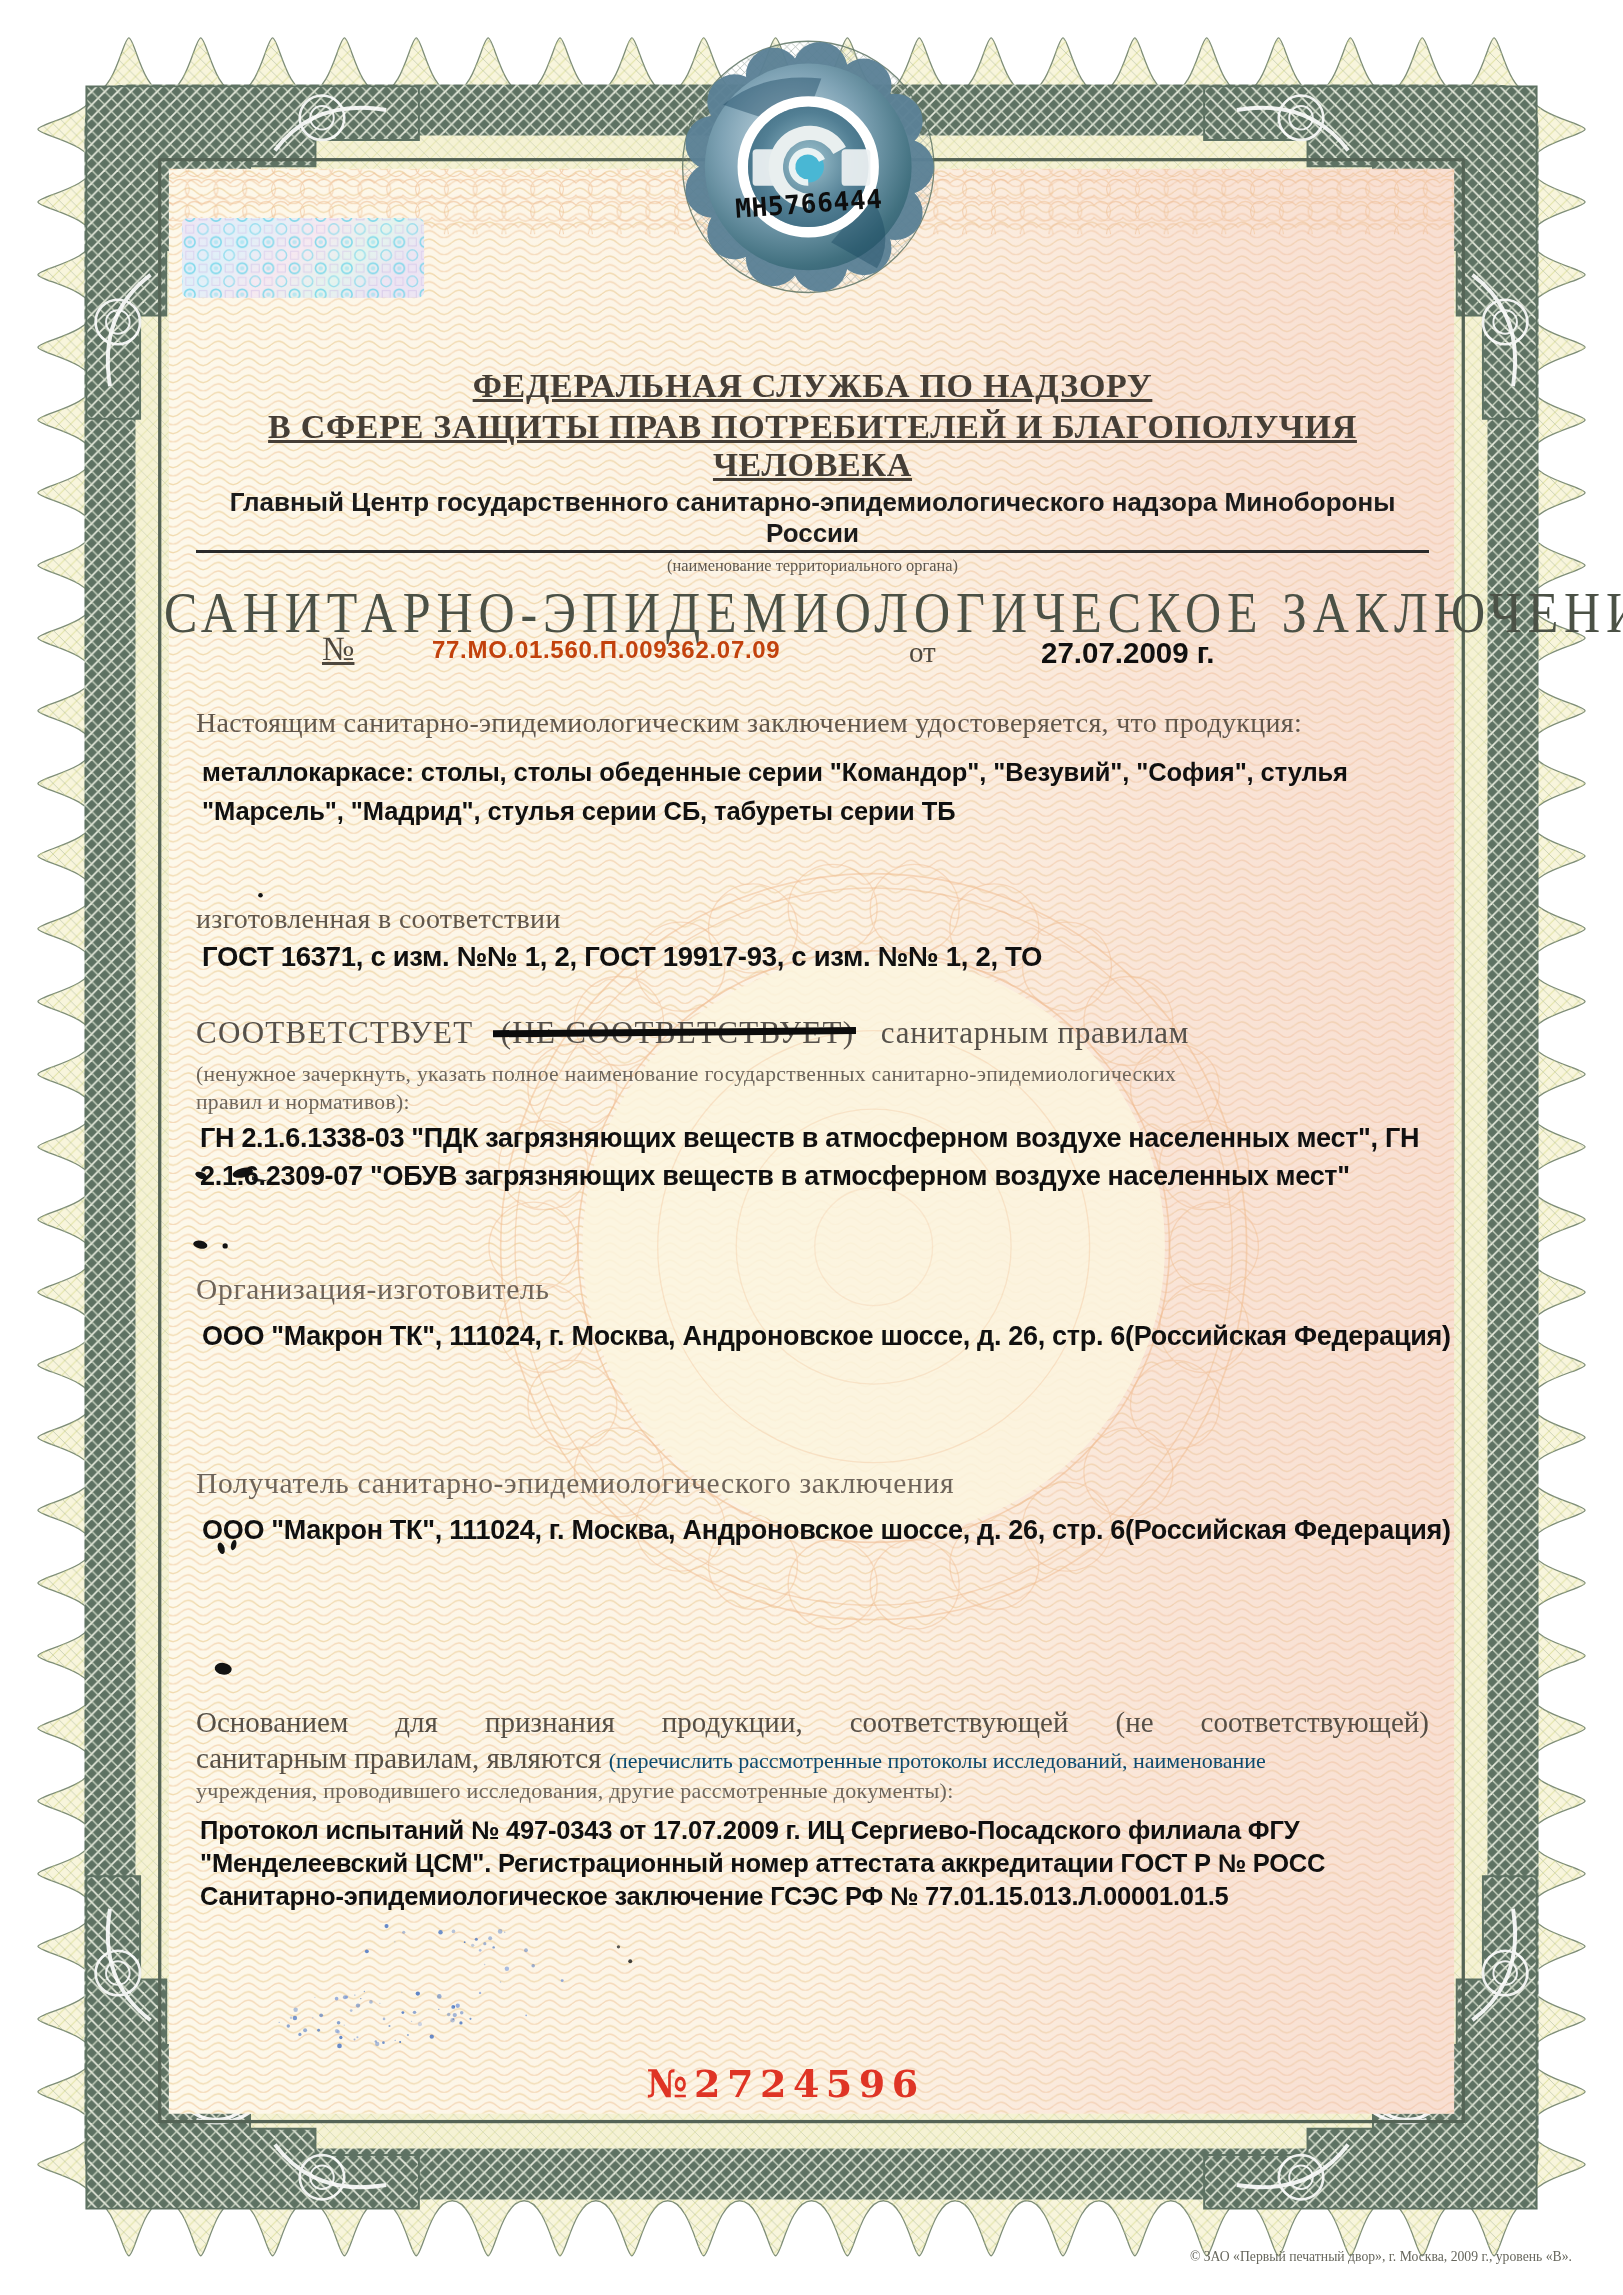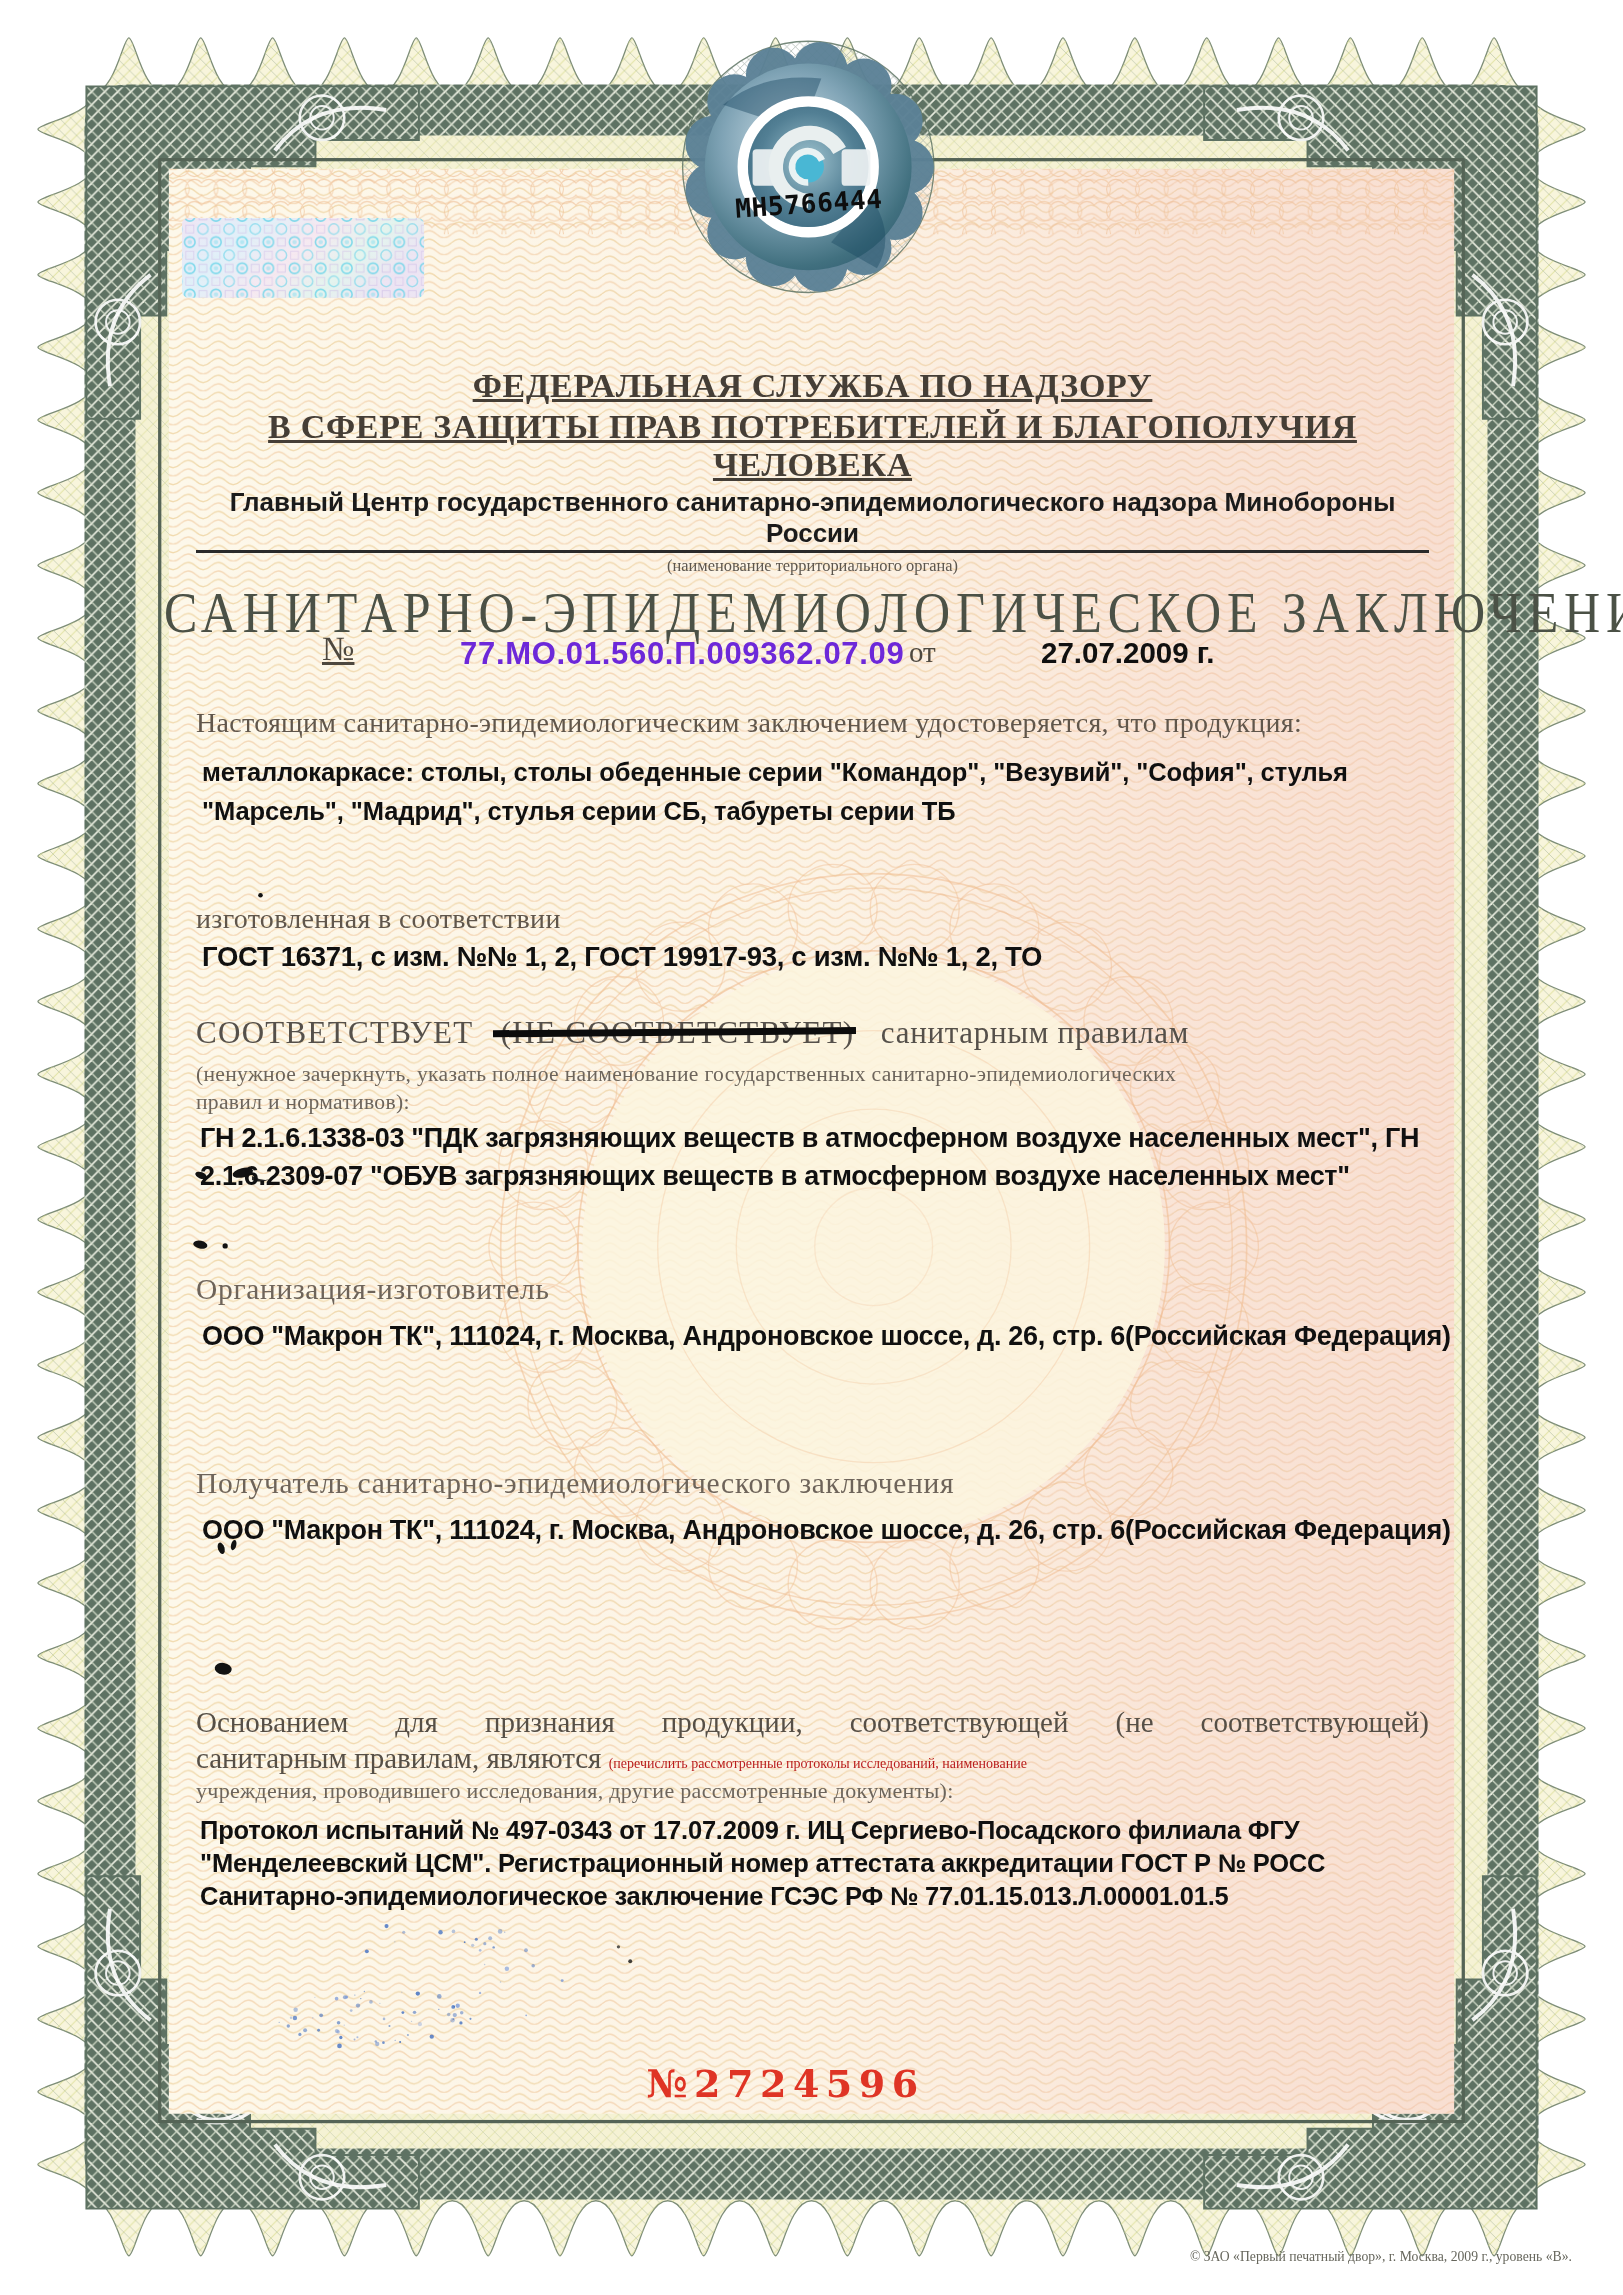--- a/index.html
+++ b/index.html
@@ -13,36 +13,36 @@
   svg.bg{position:absolute;left:0;top:0;z-index:0;}
   .txt{z-index:5;}
 
   .hdr{left:196px;width:1233px;font-size:34px;font-weight:bold;color:#453e36;letter-spacing:0.7px;text-decoration:underline;}
   .org{left:196px;width:1233px;font-size:26px;color:#1b1b1b;}
   .rule{left:196px;width:1233px;height:2.6px;background:#2a2a2a;}
   .orgcap{left:196px;width:1233px;font-size:16.4px;color:#5c564e;}
   .title{left:164px;width:1296px;font-size:50px;color:#4b5146;letter-spacing:5.9px;
          transform:scaleY(1.16);transform-origin:top center;white-space:nowrap;}
   .nosign{font-size:34px;color:#4e483f;text-decoration:underline;}
-  .docnum{font-size:31px;letter-spacing:0.7px;color:#6d28d9;margin-left:28px;}
+  .docnum{font-size:24px;letter-spacing:0.7px;color:#c2410c;}
   .otword{font-size:29px;color:#4e483f;}
   .docdate{font-size:29.5px;color:#101010;}
   .lbl{font-size:28px;color:#60564b;letter-spacing:0.3px;}
   .lbl2{font-size:29.5px;color:#6e645a;letter-spacing:0.7px;}
   .val{font-size:27px;letter-spacing:-0.3px;color:#101010;}
   .prod{font-size:25.5px;letter-spacing:-0.1px;line-height:39px;color:#101010;}
   .conf{font-size:31px;color:#55504a;letter-spacing:1.3px;white-space:nowrap;}
   .conf .low{letter-spacing:0.7px;}
   .struck{position:relative;}
   .struck::after{content:"";position:absolute;left:-7.9px;right:-1.3px;top:50%;height:7.2px;
                  background:#0c0c0c;transform:translateY(-60%) rotate(-0.5deg);}
   .note{font-size:21.6px;color:#6d655c;letter-spacing:0.3px;}
   .basis1{font-size:29px;color:#564f46;width:1233px;text-align:justify;text-align-last:justify;}
   .basis2{font-size:29px;color:#564f46;white-space:nowrap;}
-  .basis2 .small{font-size:14px;color:#b91c1c;}
+  .basis2 .small{font-size:22px;color:#0c4a6e;}
   .proto{font-size:25.5px;letter-spacing:-0.2px;line-height:33px;color:#101010;width:1263px;}
   .serial{left:170px;width:1231px;font-family:"DejaVu Serif","Liberation Serif",serif;
           font-weight:bold;font-size:38px;color:#df3425;letter-spacing:6.5px;}
   .footer{right:51px;font-family:Liberation Serif, serif;
           font-size:13.7px;color:#66665c;}
 </style>
 </head>
 <body>
 
 <svg class="bg" width="1623" height="2295" viewBox="0 0 2480 3507">

